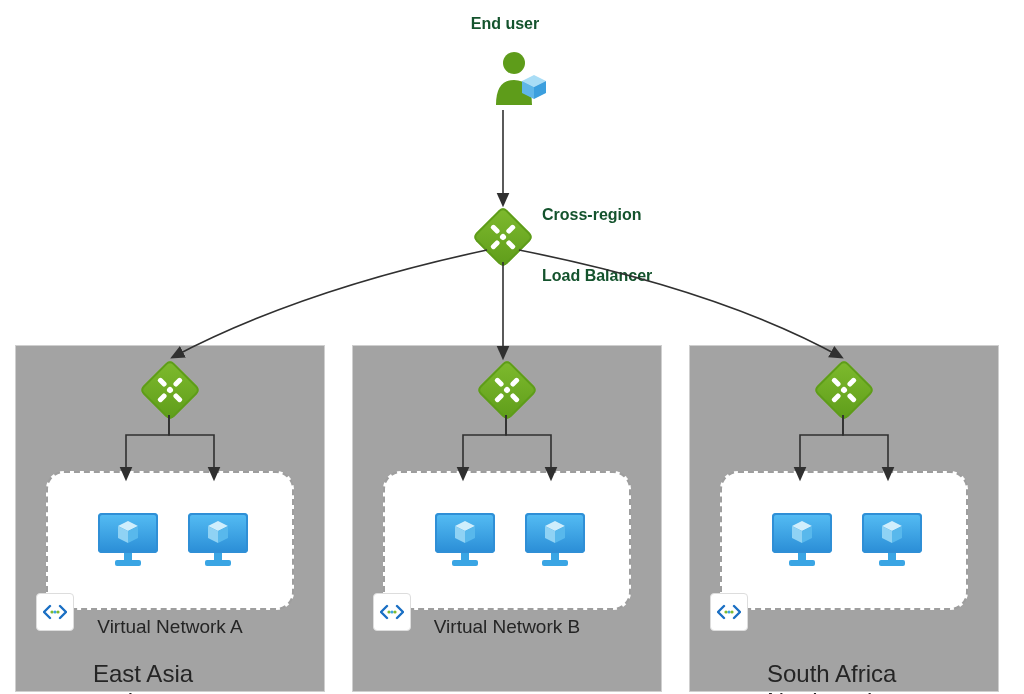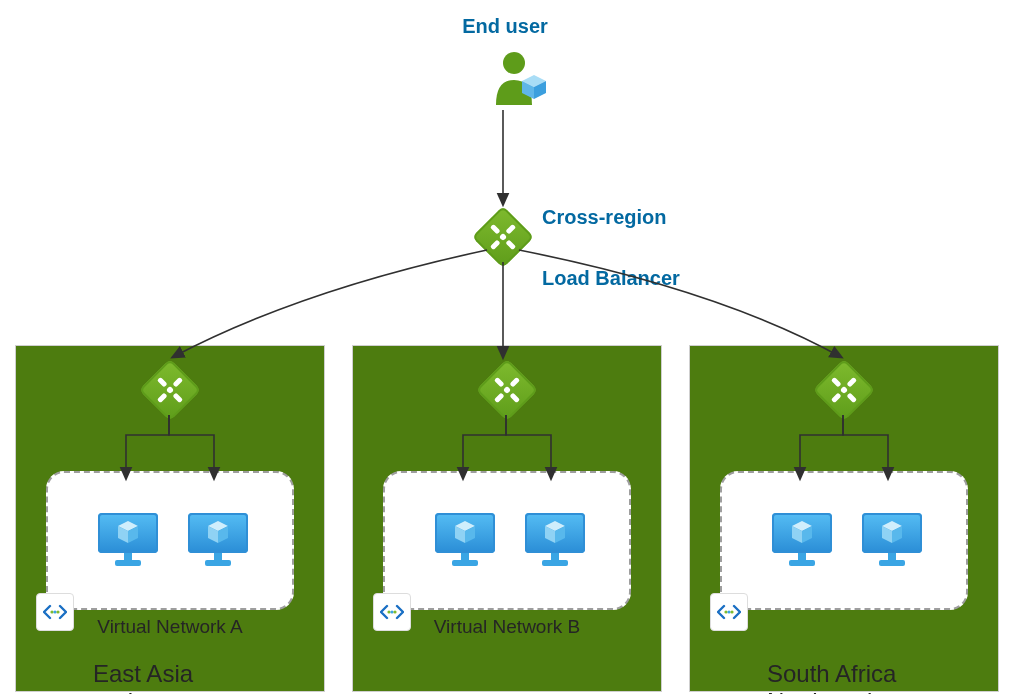--- a/index.html
+++ b/index.html
@@ -12,23 +12,23 @@
     color: #252525;
     overflow: hidden;
   }
   .canvas {
     position: relative;
     width: 1024px;
     height: 694px;
   }
   .label {
     position: absolute;
-    font-size: 20px;
+    font-size: 16px;
     line-height: 1.25;
-    color: #0369a1;
+    color: #14532d;
   }
   .label.bold { font-weight: 600; text-align: center; }
   .label.center { text-align: center; transform: translateX(-50%); }
 
   
   .user-wrap { position: absolute; left: 492px; top: 50px; width: 60px; height: 55px; }
 
   
   .lb {
     position: absolute;
@@ -53,21 +53,21 @@
   .lb .diamond .a1 { width:5px; height:10px; top:6px; left:50%; transform:translateX(-50%);}
   .lb .diamond .a2 { width:5px; height:10px; bottom:6px; left:50%; transform:translateX(-50%);}
   .lb .diamond .a3 { height:5px; width:10px; left:6px; top:50%; transform:translateY(-50%);}
   .lb .diamond .a4 { height:5px; width:10px; right:6px; top:50%; transform:translateY(-50%);}
 
   
   .region {
     position:absolute;
     width: 308px;
     height: 345px;
-    background:#4d7c0f;
+    background:#a3a3a3;
     border:1px solid #cfcfcf;
   }
   .region .vnet {
     position:absolute;
     left:30px; right:30px;
     top:125px;
     height:135px;
     background:#ffffff;
     border:2px dashed #9e9e9e;
     border-radius:18px;

